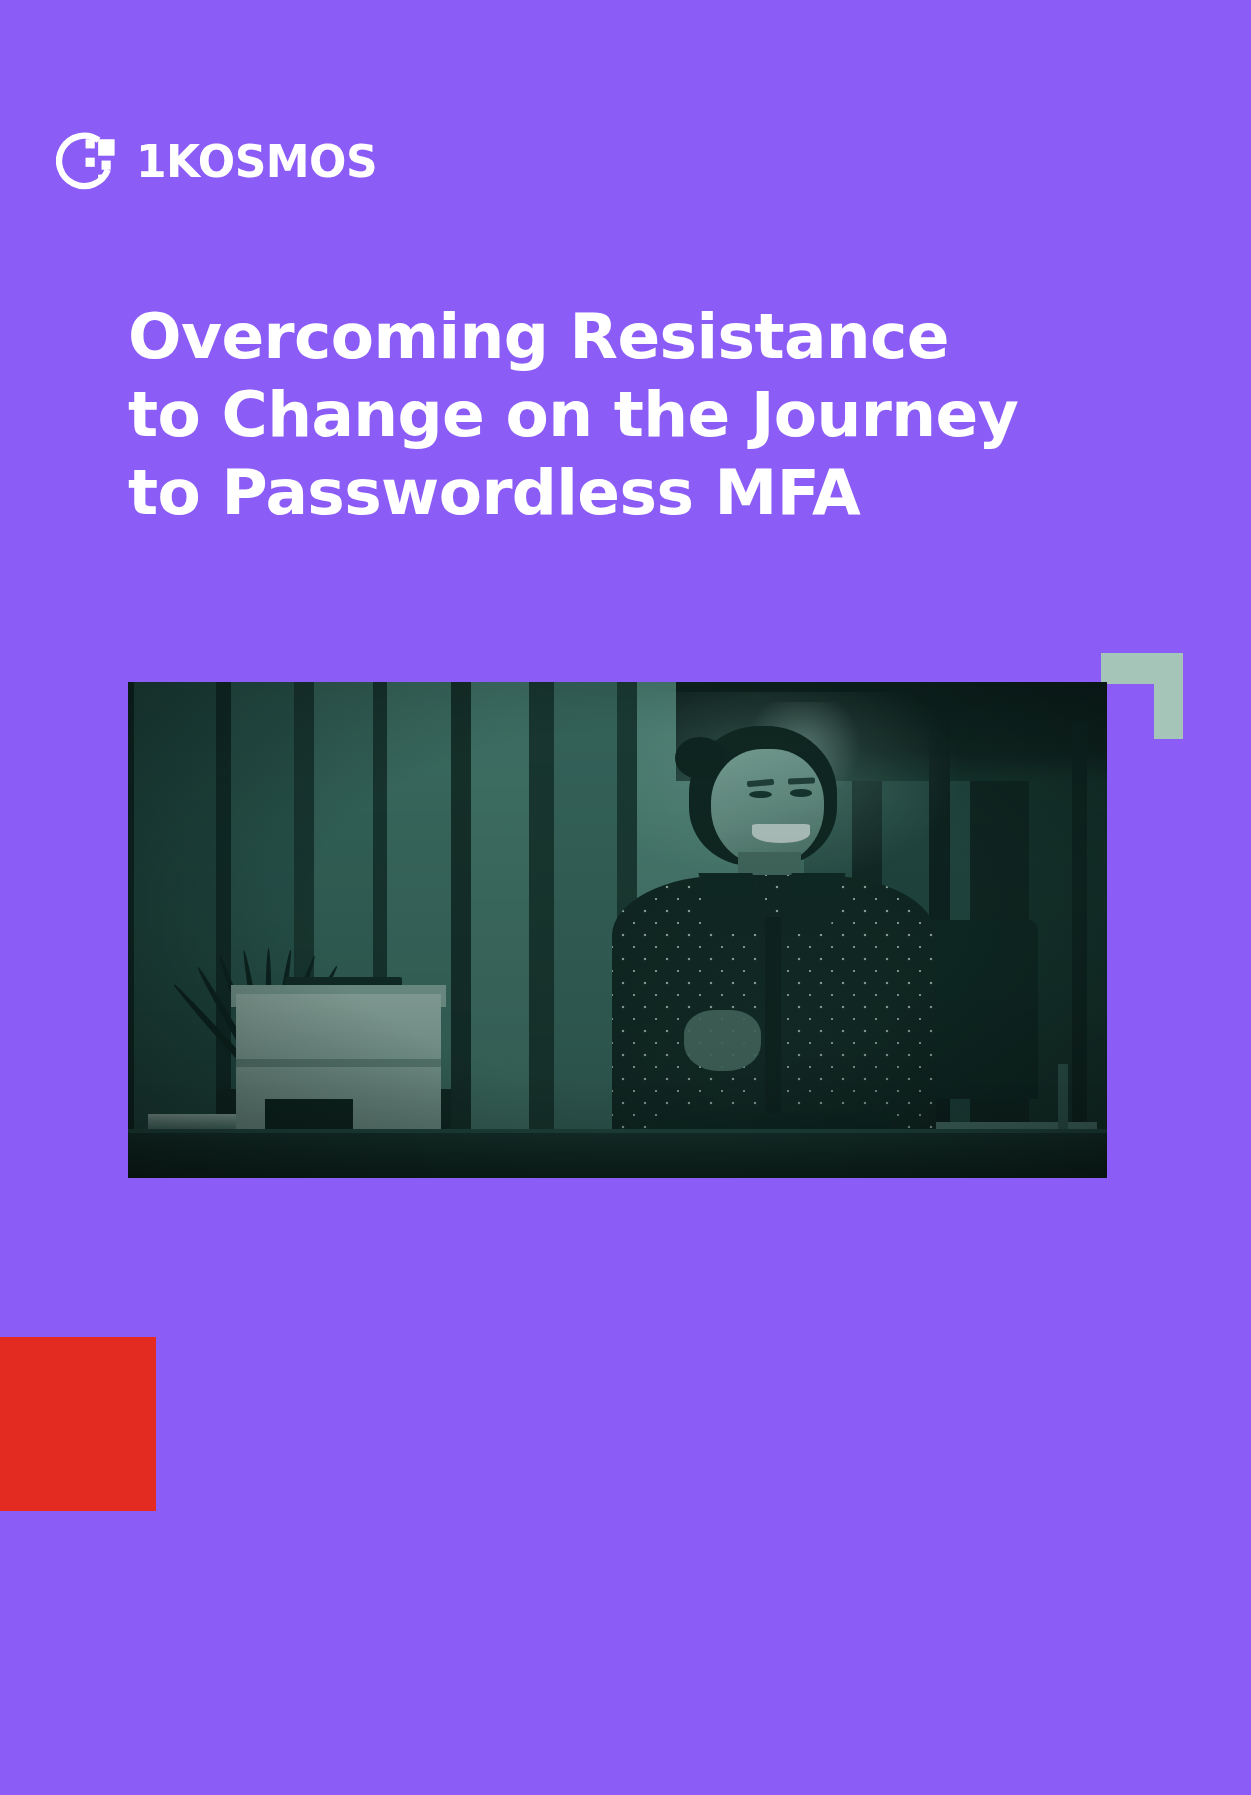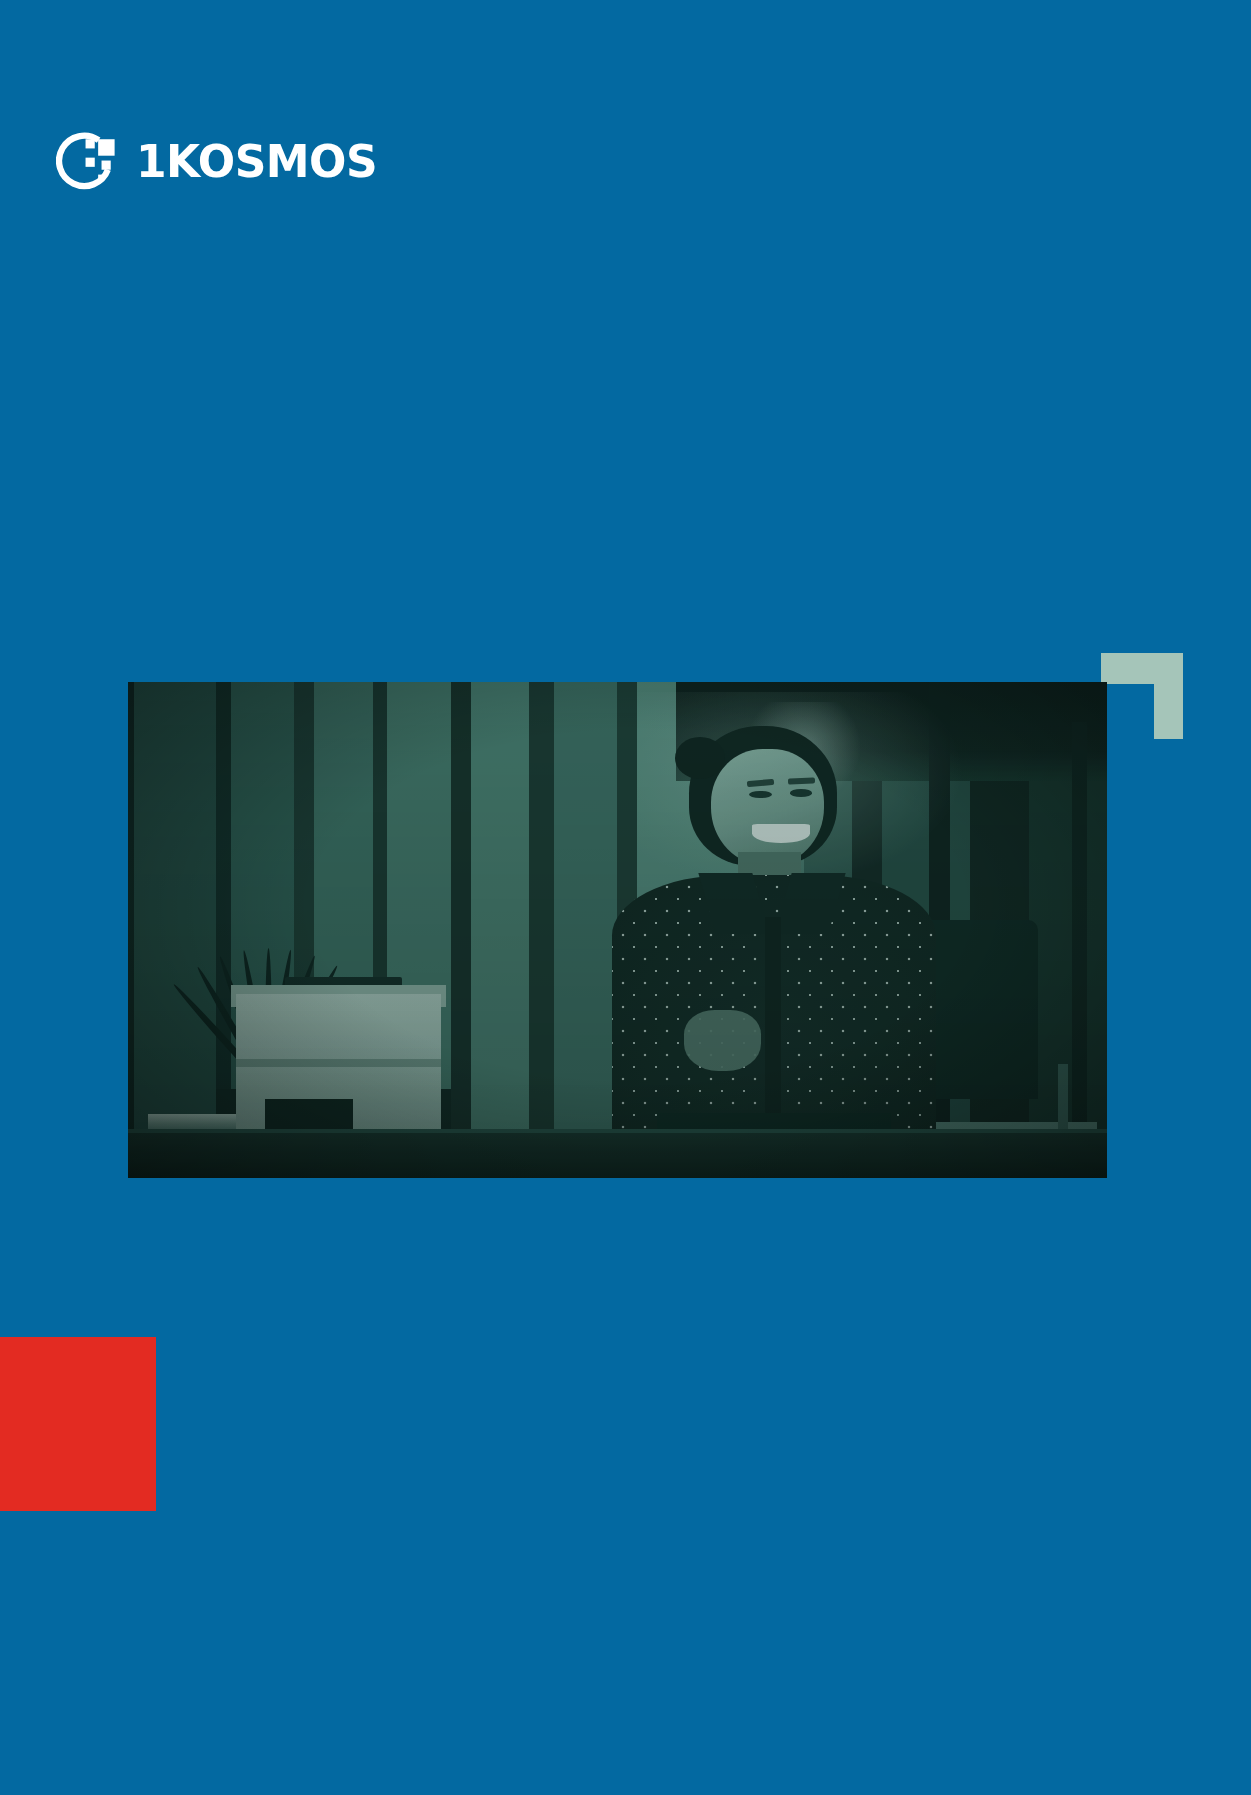--- a/index.html
+++ b/index.html
@@ -7,21 +7,21 @@
   html,body { background:#2A1A47; }
   body {
     font-family:"Liberation Sans", sans-serif;
     -webkit-font-smoothing:antialiased;
   }
 
   .page {
     position:relative;
     width:1251px;
     height:1795px;
-    background:#0369a1;
+    background:#8b5cf6;
     overflow:hidden;
   }
 
   
   .logo-block {
     position:absolute;
     left:56px;
     top:129px;
     display:flex;
     align-items:center;
@@ -330,20 +330,25 @@
       <path d="M44 9.5 A26 26 0 1 0 53.5 40" fill="none" stroke="#FFFFFF" stroke-width="6.5" stroke-linecap="butt"></path>
       <rect x="30.5" y="8.5" width="9.5" height="9.5" fill="#FFFFFF"></rect>
       <rect x="43.5" y="8.5" width="17" height="17" fill="#FFFFFF"></rect>
       <rect x="30.5" y="27.5" width="9.5" height="9.5" fill="#FFFFFF"></rect>
       <rect x="47" height="9.5" y="30.5" width="9.5" fill="#FFFFFF"></rect>
       <rect x="43.5" y="45" width="6" height="6" fill="#FFFFFF"></rect>
     </svg>
     <span class="logo-word">1KOSMOS</span>
   </div>
 
+  <h1 class="title">
+    <span class="line">Overcoming Resistance</span>
+    <span class="line">to Change on the Journey</span>
+    <span class="line">to Passwordless MFA</span>
+  </h1>
 
   <div class="corner-bracket">
     <div class="bar-h"></div>
     <div class="bar-v"></div>
   </div>
 
   <figure class="photo">
     <div class="photo-scene">
 
       <div class="wall"></div>

